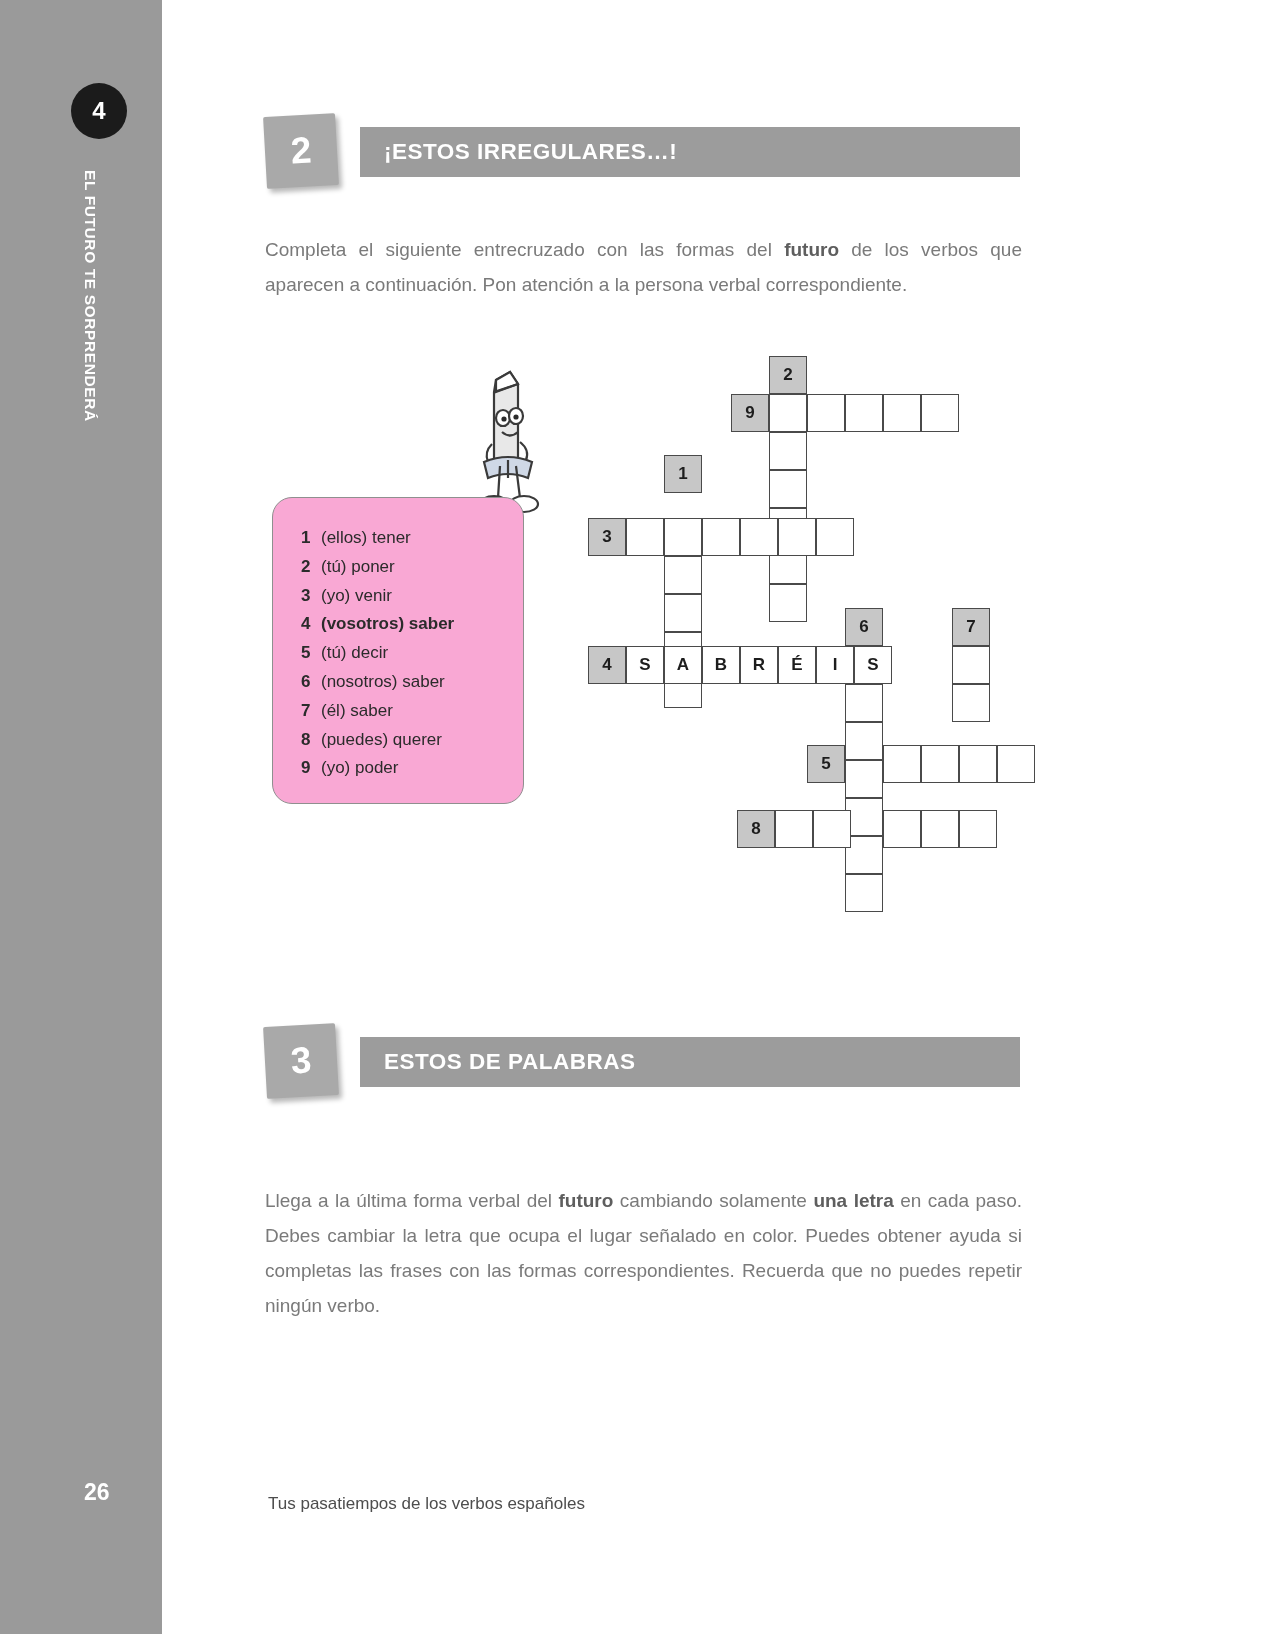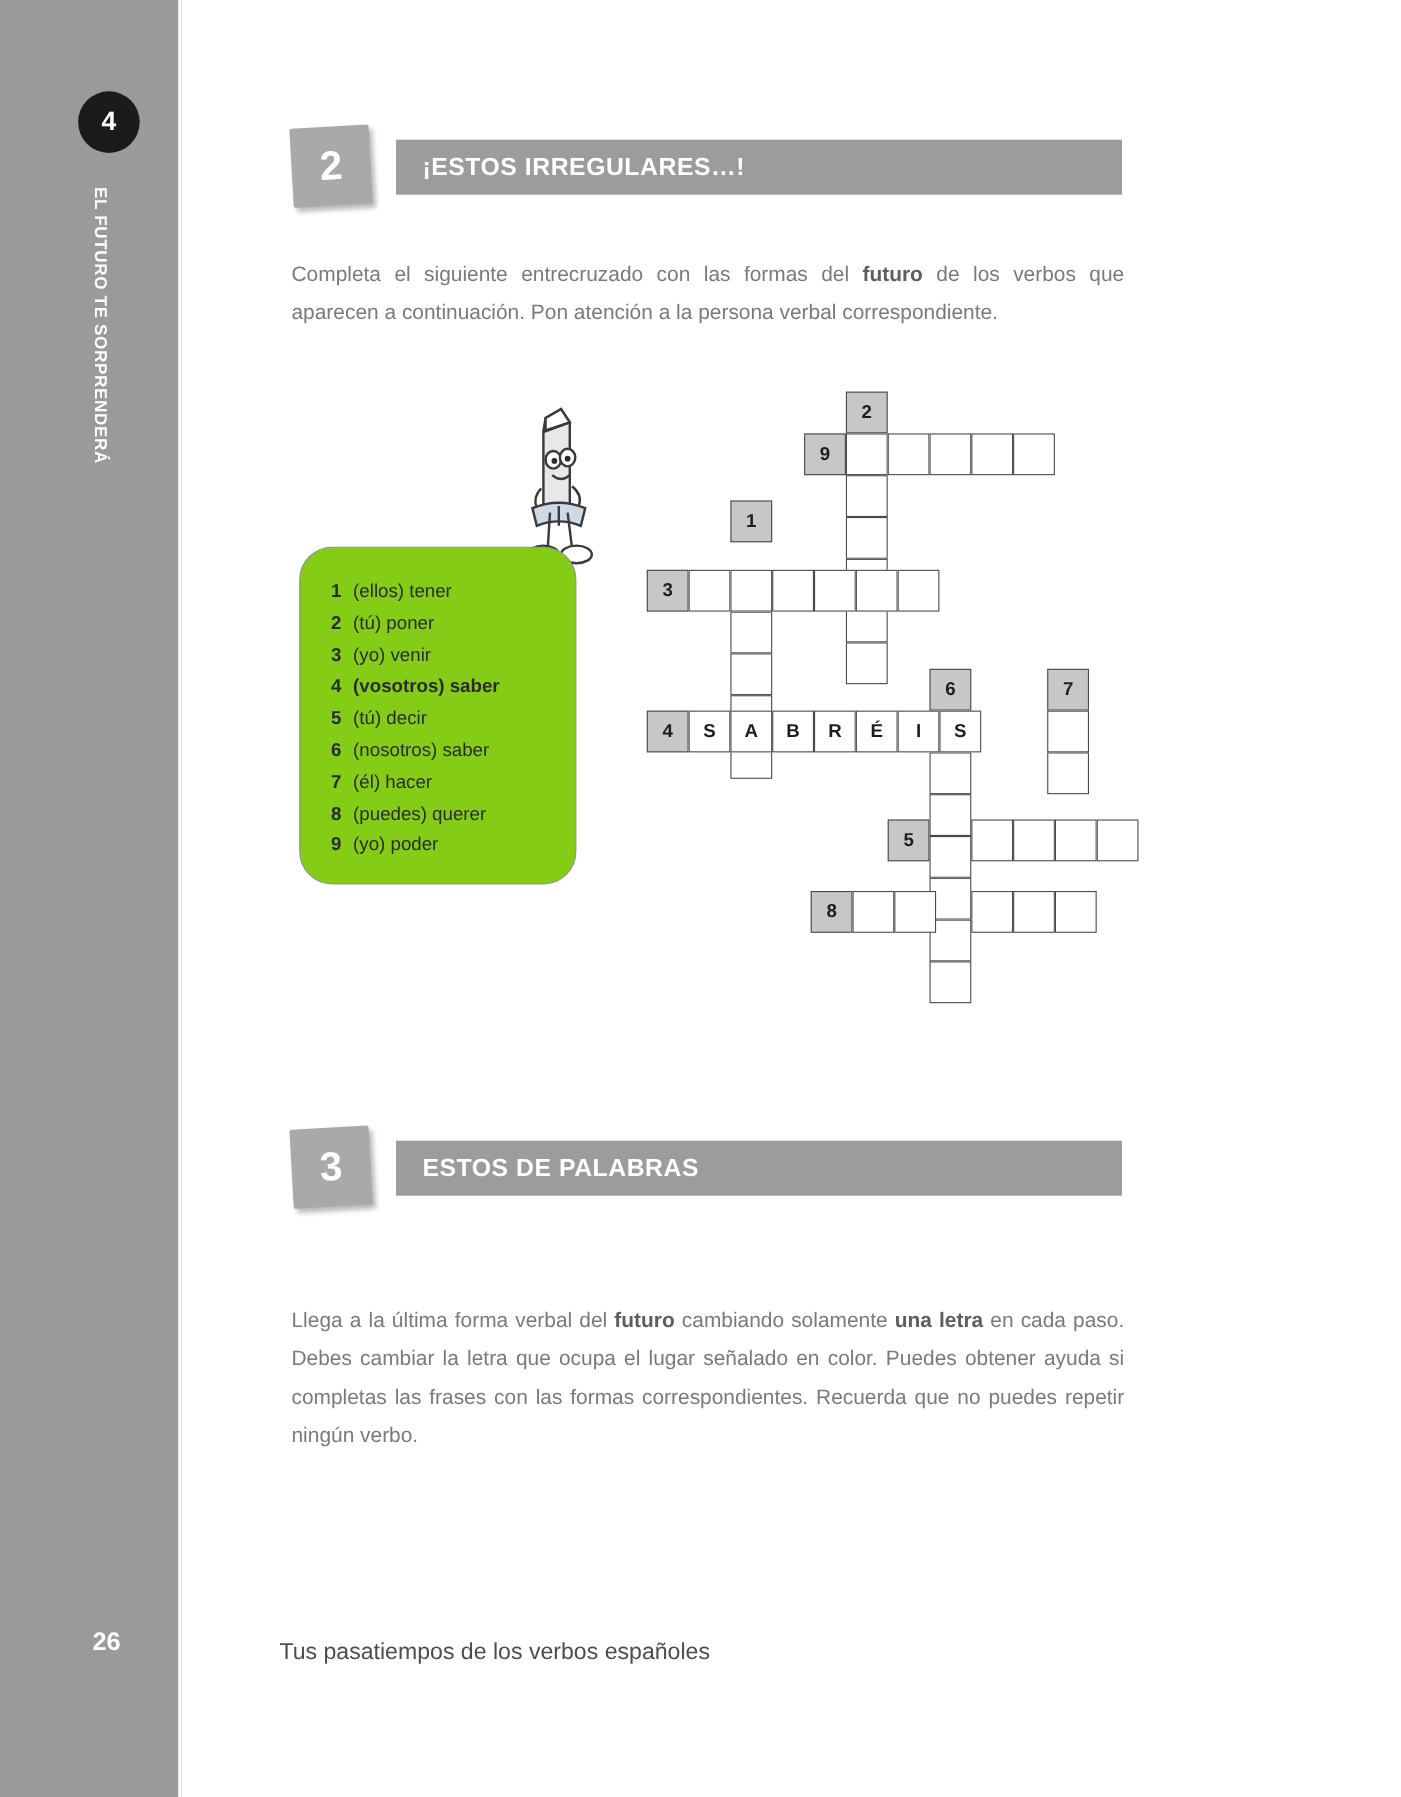--- a/index.html
+++ b/index.html
@@ -93,22 +93,22 @@
     width: 757px;
   }
   .para.justify { text-align: justify; }
   .para b { color: #5e5e5e; }
   
   .verb-box {
     position: absolute;
     left: 104px; top: 497px;
     width: 252px; height: 307px;
     border: 1.6px solid #8f8f8f;
-    border-radius: 30px;
-    background: #84cc16;
+    border-radius: 20px;
+    background: #f9a8d4;
   }
   .verb-list {
     list-style: none;
     margin: 0;
     padding: 26px 0 0 28px;
   }
   .verb-list li {
     font-size: 17px;
     color: #2b2b2b;
     line-height: 28.8px;
@@ -132,23 +132,23 @@
   }
   .cell.clue {
     background: #c7c7c7;
     font-weight: bold;
     font-size: 17px;
     color: #1d1d1d;
   }
   
   .footer {
     position: absolute;
-    left: 86px; bottom: 120px;
+    left: 100px; bottom: 120px;
     color: #4d4d4d;
-    font-size: 21px;
+    font-size: 17px;
   }
 </style>
 </head>
 <body>
 
 <div class="sidebar">
   <div class="chapter-badge">4</div>
   <div class="sidebar-vertical-title">EL FUTURO TE SORPRENDERÁ</div>
   <div class="page-number">26</div>
 </div>
@@ -191,21 +191,21 @@
   </div>
 
   <div class="verb-box">
     <ul class="verb-list">
       <li><span class="n">1</span><span class="t">(ellos) tener</span></li>
       <li><span class="n">2</span><span class="t">(tú) poner</span></li>
       <li><span class="n">3</span><span class="t">(yo) venir</span></li>
       <li class="bold"><span class="n">4</span><span class="t">(vosotros) saber</span></li>
       <li><span class="n">5</span><span class="t">(tú) decir</span></li>
       <li><span class="n">6</span><span class="t">(nosotros) saber</span></li>
-      <li><span class="n">7</span><span class="t">(él) hacer</span></li>
+      <li><span class="n">7</span><span class="t">(él) saber</span></li>
       <li><span class="n">8</span><span class="t">(puedes) querer</span></li>
       <li><span class="n">9</span><span class="t">(yo) poder</span></li>
     </ul>
   </div>
 
   <div class="grid" id="crossword-grid">
       <div class="cell clue" style="left: 601px; top: 356px;">2</div>
       <div class="cell" style="left: 601px; top: 394px;"></div>
       <div class="cell" style="left: 601px; top: 432px;"></div>
       <div class="cell" style="left: 601px; top: 470px;"></div>

